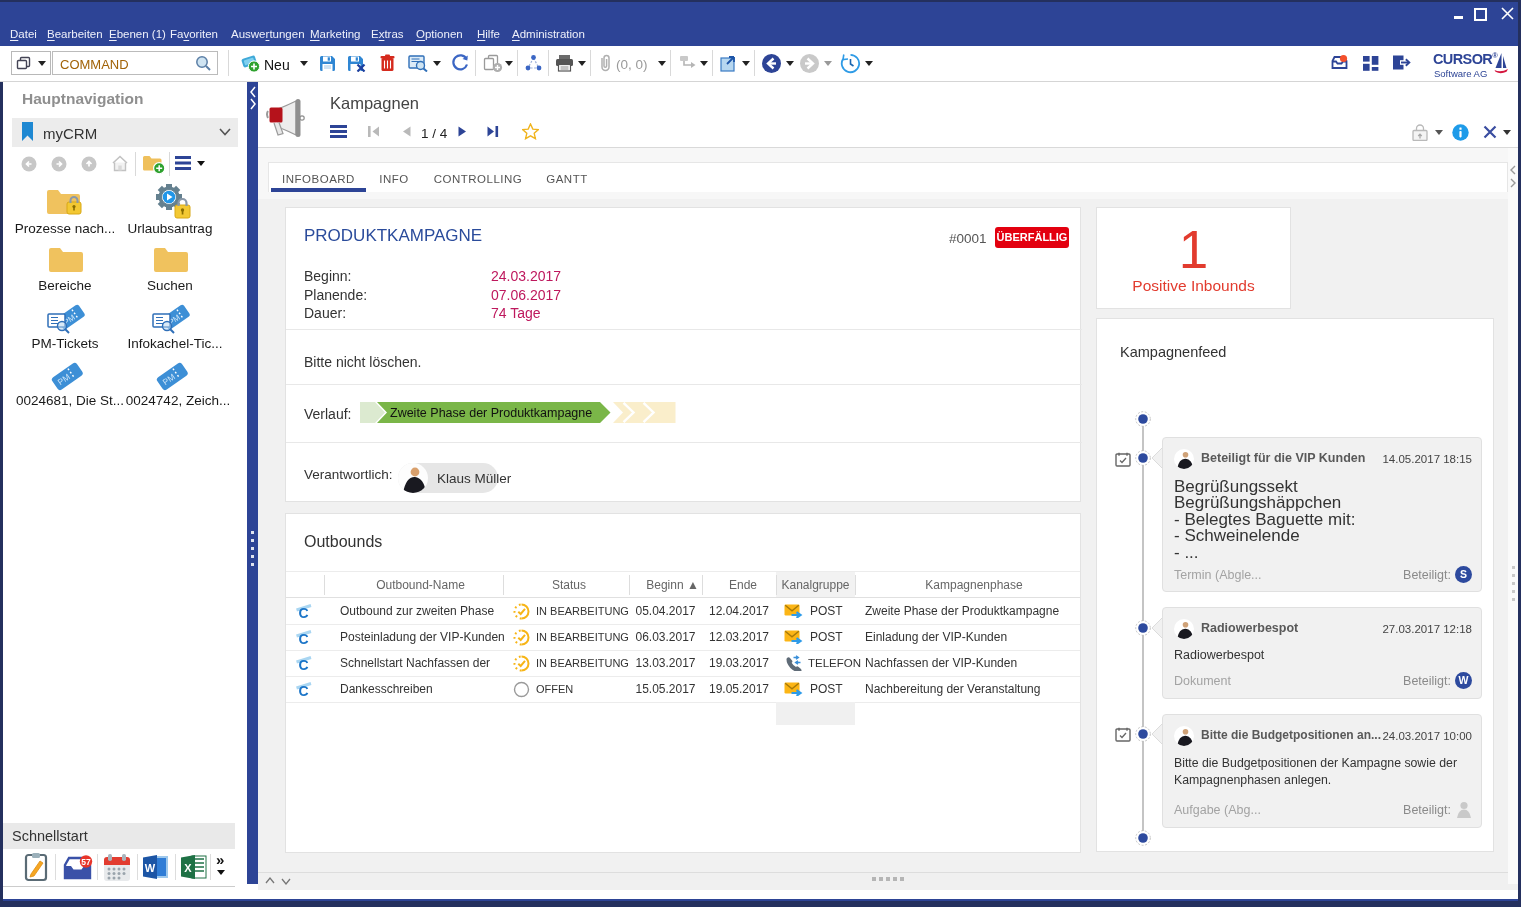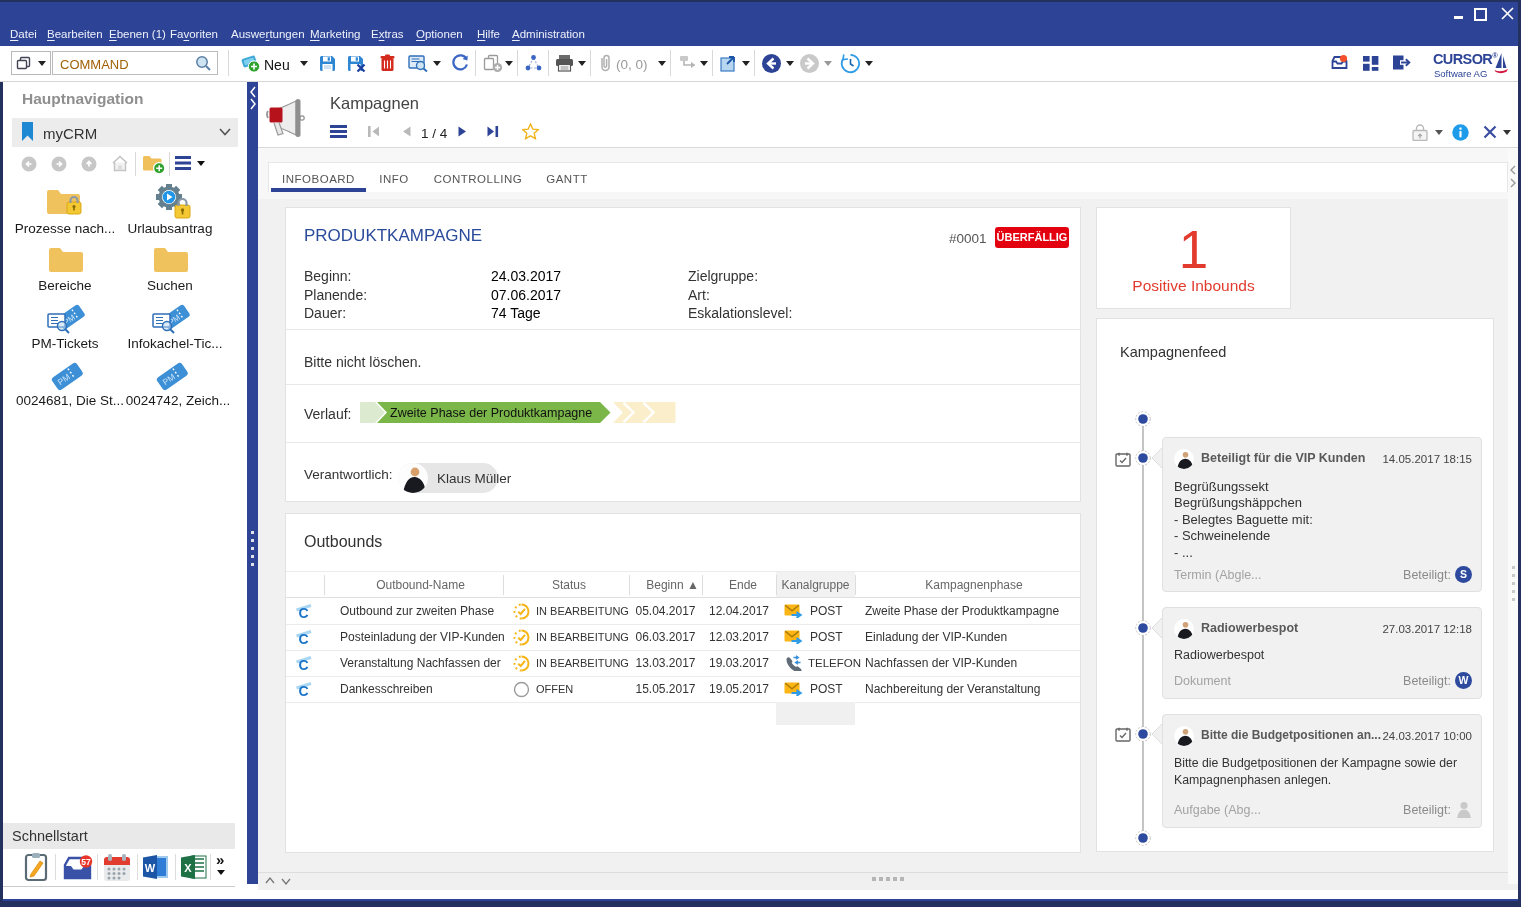--- a/index.html
+++ b/index.html
@@ -429,22 +429,21 @@
  <div class="abs" style="left:13px;top:106px;width:95px;height:3.5px;background:#2d4496;"></div>
  <div class="abs" style="left:113px;top:91px;width:46px;text-align:center;font-size:11.5px;color:#555;letter-spacing:0.5px;">INFO</div>
  <div class="abs" style="left:172px;top:91px;width:96px;text-align:center;font-size:11.5px;color:#555;letter-spacing:0.5px;">CONTROLLING</div>
  <div class="abs" style="left:284px;top:91px;width:50px;text-align:center;font-size:11.5px;color:#555;letter-spacing:0.5px;">GANTT</div>
 
  <div class="abs" style="left:27px;top:125px;width:796px;height:295px;background:#fff;border:1px solid #e2e2e2;box-sizing:border-box;">
   <div class="abs" style="left:18px;top:18px;font-size:17px;color:#2a4b9b;">PRODUKTKAMPAGNE</div>
   <div class="abs" style="left:663px;top:23px;font-size:13.5px;color:#555;">#0001</div>
   <div class="abs" style="left:709px;top:19px;width:74px;height:21px;background:#e3000f;border-radius:3px;color:#fff;font-size:11px;font-weight:bold;text-align:center;line-height:21px;">ÜBERFÄLLIG</div>
   <div class="abs" style="left:18px;top:59px;font-size:14px;color:#333;line-height:18.5px;">Beginn:<br>Planende:<br>Dauer:</div>
-  <div class="abs" style="left:205px;top:59px;font-size:14px;color:#000000;line-height:18.5px;">24.03.2017<br>07.06.2017<br>74 Tage</div>
-  <div class="abs" style="left:402px;top:59px;font-size:14px;color:#333;line-height:18.5px;">Zielgruppe:<br>Art:<br>Eskalationslevel:</div>
+  <div class="abs" style="left:205px;top:59px;font-size:14px;color:#be185d;line-height:18.5px;">24.03.2017<br>07.06.2017<br>74 Tage</div>
   <div class="abs" style="left:0;top:121px;width:796px;height:1px;background:#e8e8e8;"></div>
   <div class="abs" style="left:18px;top:146px;font-size:14px;color:#333;">Bitte nicht löschen.</div>
   <div class="abs" style="left:0;top:176px;width:796px;height:1px;background:#e8e8e8;"></div>
   <div class="abs" style="left:18px;top:198px;font-size:14px;color:#333;">Verlauf:</div>
   <svg class="abs" style="left:74px;top:194px" width="322" height="21">
     <polygon points="0,0 15,0 25,10.5 15,21 0,21" fill="#dcead0"></polygon>
     <polygon points="17,0 240,0 250.5,10.5 240,21 17,21 27,10.5" fill="#7ab648"></polygon>
     <polygon points="253,0 315.5,0 315.5,21 253,21 263,10.5" fill="#faeecb"></polygon>
     <path d="M263.5 0.8 L273.5 10.5 L263.5 20.2 M283.5 0.8 L293.5 10.5 L283.5 20.2" stroke="#fff" stroke-width="2.4" fill="none"></path>
     <text x="30" y="15" font-size="12.5" fill="#111" font-family="Liberation Sans">Zweite Phase der Produktkampagne</text>
@@ -528,21 +527,21 @@
           <path d="M7.5 11 h8.5 M12.5 8.2 L16.5 11 L12.5 13.8" stroke="#2e9be9" stroke-width="2.2" fill="none"></path>
         </svg>
    <div class="abs" style="left:524px;top:32px;">POST</div>
    <div class="abs" style="left:579px;top:32px;">Einladung der VIP-Kunden</div>
 
    <div class="abs" style="left:0;top:52px;width:794px;height:26px;border-bottom:1px solid #ececec;"></div>
    <svg class="abs" style="left:10px;top:57px" width="17" height="17">
           <path d="M0.5 7 L15 2.5" stroke="#a9d6f2" stroke-width="3"></path>
           <text x="2.5" y="15" font-size="14" font-weight="bold" fill="#1b75c8" font-family="Liberation Sans">C</text>
         </svg>
-   <div class="abs" style="left:54px;top:58px;">Veranstaltung Nachfassen der</div>
+   <div class="abs" style="left:54px;top:58px;">Schnellstart Nachfassen der</div>
    <svg class="abs" style="left:227px;top:57px" width="17" height="17">
           <path d="M8.5 1.5 A7 7 0 0 1 8.5 15.5" fill="none" stroke="#f7b517" stroke-width="2"></path>
           <path d="M8.5 15.5 A7 7 0 0 1 8.5 1.5" fill="none" stroke="#f7b517" stroke-width="2" stroke-dasharray="1.8 3"></path>
           <path d="M5.3 8.7 L7.7 11 L12 5.8" fill="none" stroke="#f7b517" stroke-width="2"></path>
         </svg>
    <div class="abs" style="left:250px;top:59px;font-size:11px;">IN BEARBEITUNG</div>
    <div class="abs" style="left:343px;top:58px;width:73px;text-align:center;">13.03.2017</div>
    <div class="abs" style="left:416px;top:58px;width:74px;text-align:center;">19.03.2017</div>
    <svg class="abs" style="left:498px;top:57px" width="19" height="16">
           <path d="M2.5 4.5 a2 2 0 0 1 3.5-1.5 l2 2.5 a1.6 1.6 0 0 1-0.4 2.3 q1.6 2.8 4.4 4.2 a1.6 1.6 0 0 1 2.3-0.3 l2.4 2 a2 2 0 0 1-1.3 3.6 q-4.6 0-9-4.4 Q2.5 8.5 2.5 4.5 Z" fill="#5f6b77"></path>
@@ -636,21 +635,21 @@
             </clipPath>
           </defs>
           <g clip-path="url(#av2)">
             <rect width="20" height="20" fill="#fff"></rect>
             <circle cx="11.5" cy="5.8" r="2.8" fill="#cfa278"></circle>
             <path d="M3 20 Q5 9.5 11.5 9.8 Q18 10.2 19.5 20 Z" fill="#191920"></path>
           </g>
         </svg>
    <div class="abs" style="left:38px;top:13px;font-size:12.5px;font-weight:bold;color:#595959;white-space:nowrap;">Beteiligt für die VIP Kunden</div>
    <div class="abs" style="right:9px;top:15px;font-size:11.5px;color:#444;white-space:nowrap;">14.05.2017 18:15</div>
-   <div class="abs" style="left:11px;top:41px;font-size:13px;color:#333;line-height:16.4px;white-space:nowrap;">Begrüßungssekt<br>Begrüßungshäppchen<br>- Belegtes Baguette mit:<br>- Schweinelende<br>- ...</div>
+   <div class="abs" style="left:11px;top:41px;font-size:17px;color:#333;line-height:16.4px;white-space:nowrap;">Begrüßungssekt<br>Begrüßungshäppchen<br>- Belegtes Baguette mit:<br>- Schweinelende<br>- ...</div>
    <div class="abs" style="left:11px;top:130px;font-size:12.5px;color:#a3a3a3;">Termin (Abgle...</div>
    <div class="abs" style="right:30px;top:130px;font-size:12.5px;color:#8a8a8a;">Beteiligt:</div>
    <div class="abs" style="right:9px;top:128px;width:17px;height:17px;border-radius:50%;background:#2d4a9e;color:#fff;font-size:10.5px;font-weight:bold;text-align:center;line-height:17px;">S</div>
   </div>
 
   <div class="abs" style="left:65px;top:288px;width:320px;height:92px;background:#f1f1f1;border:1px solid #e0e0e0;border-radius:4px;box-sizing:border-box;">
    <svg class="abs" style="left:11px;top:11px" width="20" height="20">
           <defs>
             <clipPath id="av3">
               <circle cx="10" cy="10" r="10"></circle>

